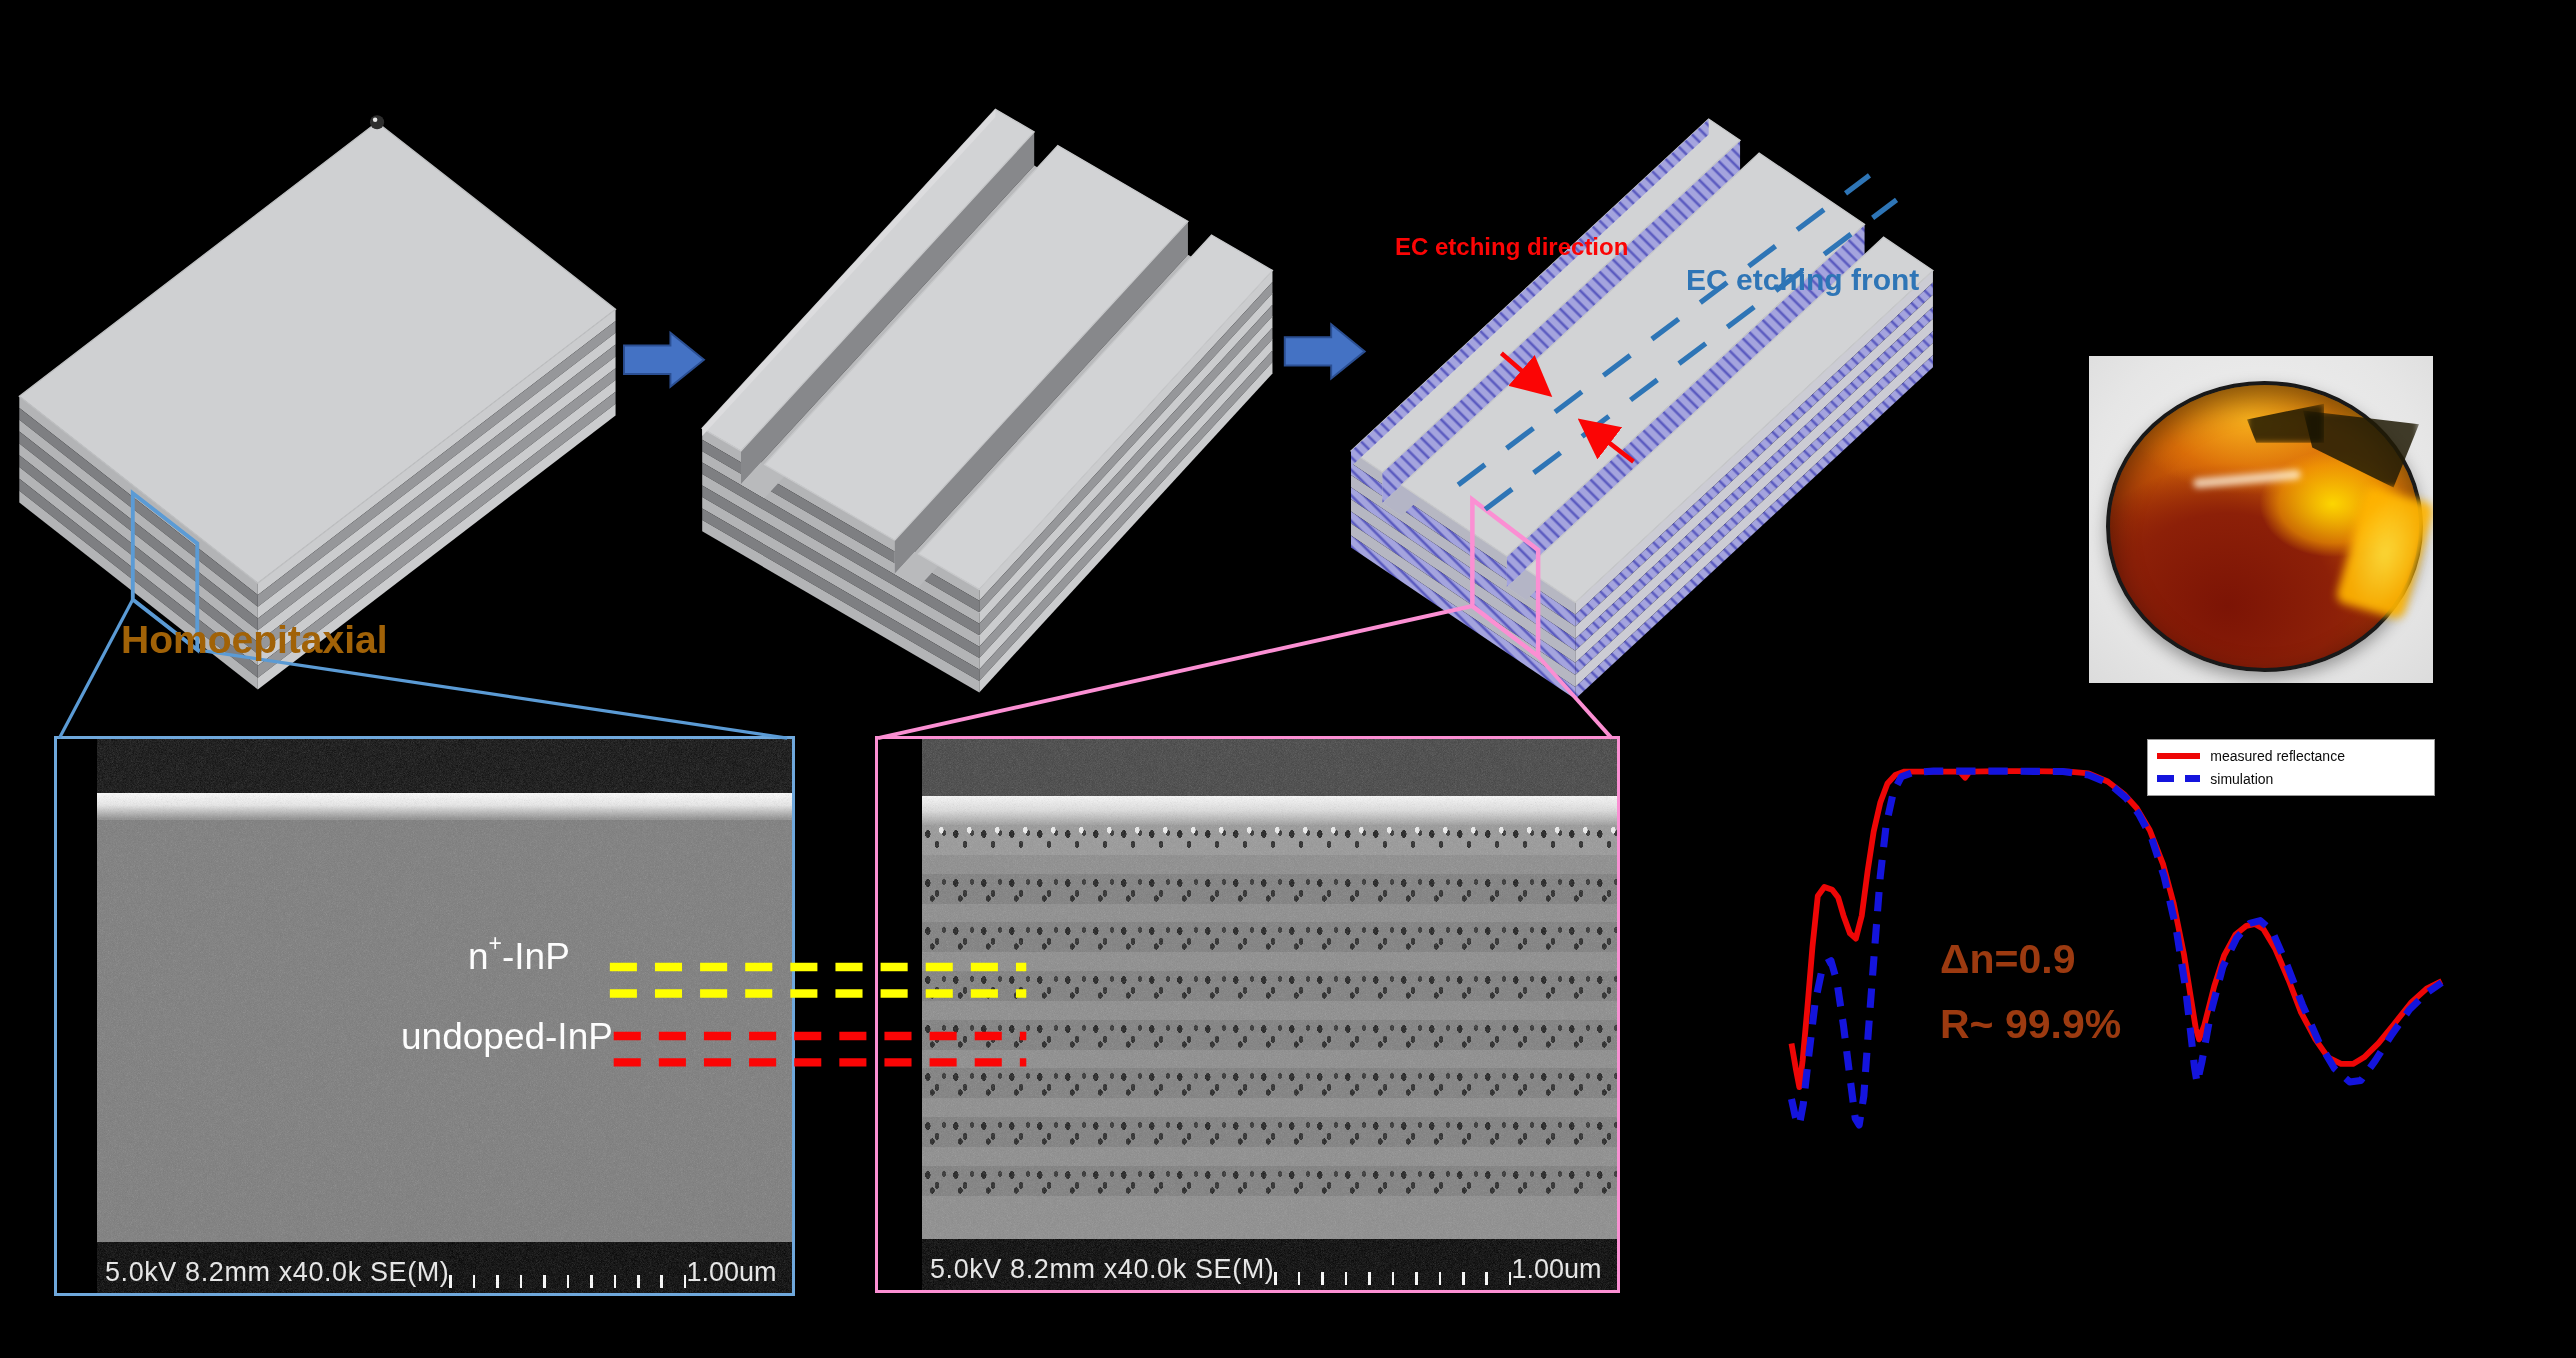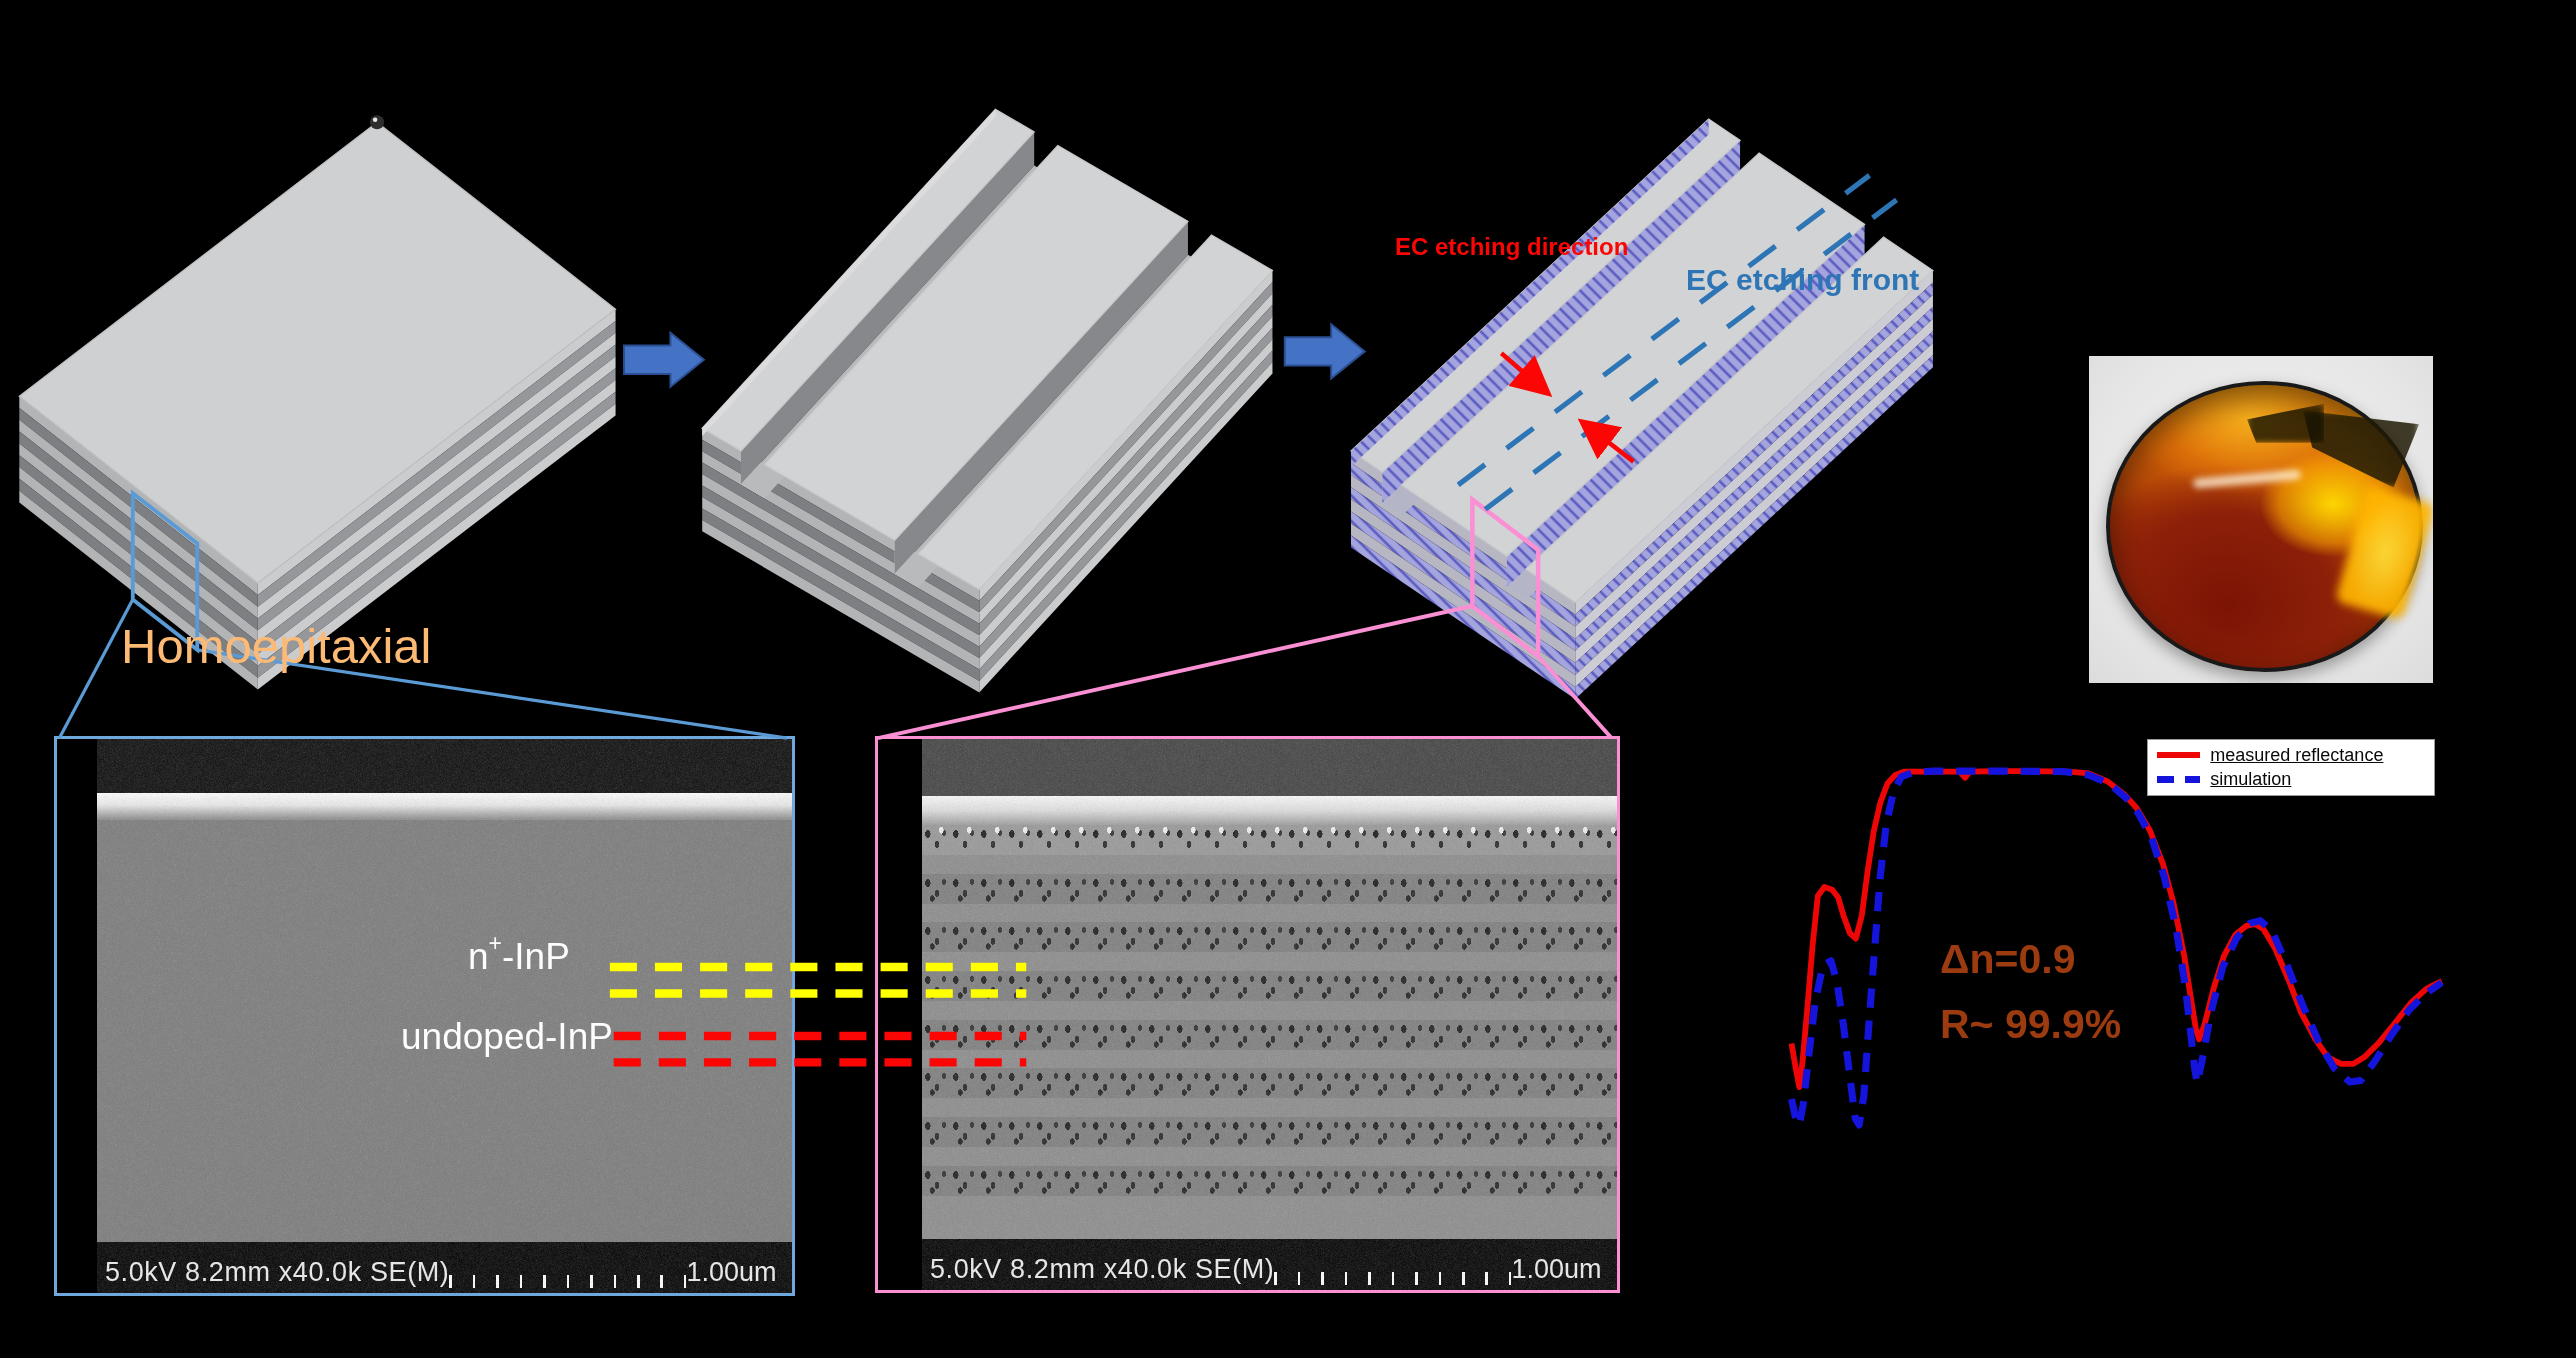--- a/index.html
+++ b/index.html
@@ -8,21 +8,21 @@
   .abs{position:absolute;}
   svg{display:block;}
 
   
   #slab1{left:0;top:64px;z-index:1;}
   #slab2{left:670px;top:64px;z-index:1;}
   #slab3{left:1322px;top:64px;z-index:1;}
 
   
   .lbl{position:absolute;z-index:6;white-space:nowrap;}
-  .lbl-homo{left:121px;top:618px;font-size:49px;font-weight:400;color:#fdba74;}
+  .lbl-homo{left:121px;top:618px;font-size:39px;font-weight:700;color:#a16207;}
   .lbl-etchdir{left:1368px;top:233px;font-size:24px;font-weight:600;color:#fb0505;margin-left:27px;}
   .lbl-etchfront{left:1686px;top:263px;font-size:30px;font-weight:600;color:#2e75b6;}
   .lbl-nplus{left:468px;top:930px;font-size:37px;color:#fdfdfd;}
   .lbl-nplus sup{font-size:23px;vertical-align:18px;}
   .lbl-undoped{left:401px;top:1016px;font-size:37px;color:#fdfdfd;}
   .lbl-brown{left:1940px;top:927px;z-index:6;color:#9c3a10;font-weight:700;
              font-size:41px;line-height:1.58;}
 
   
   .sem{position:absolute;z-index:2;display:flex;flex-direction:column;align-items:flex-end;}
@@ -80,21 +80,21 @@
 
   
   #chart{left:1766px;top:735px;z-index:3;}
   .legend{left:2147px;top:739px;width:288px;height:57px;background:#fff;z-index:4;
           border:1.3px solid #9a9a9a;box-sizing:border-box;display:flex;flex-direction:column;
           justify-content:space-evenly;padding:1.3px 9px;}
   .leg-row{display:flex;align-items:center;gap:10.3px;}
   .leg-line-red{width:43px;height:5.8px;background:#ee0606;}
   .leg-line-blue{width:43px;height:7px;background:
       repeating-linear-gradient(90deg,#1414dd 0 17px,rgba(0,0,0,0) 17px 28px);}
-  .leg-text{font-size:18px;color:#0a0a0a;text-decoration:underline;}
+  .leg-text{font-size:14px;color:#0a0a0a;}
 
   #overlay{left:0;top:0;z-index:5;pointer-events:none;}
 </style>
 </head>
 <body>
 
 <div class="page">
 
   <svg id="slab1" class="abs" width="709" height="645" viewBox="0 0 1100 1000">
       <polygon points="30.0,515.0 400.0,805.0 400.0,823.3 30.0,533.3" fill="#b3b4b6"></polygon>

